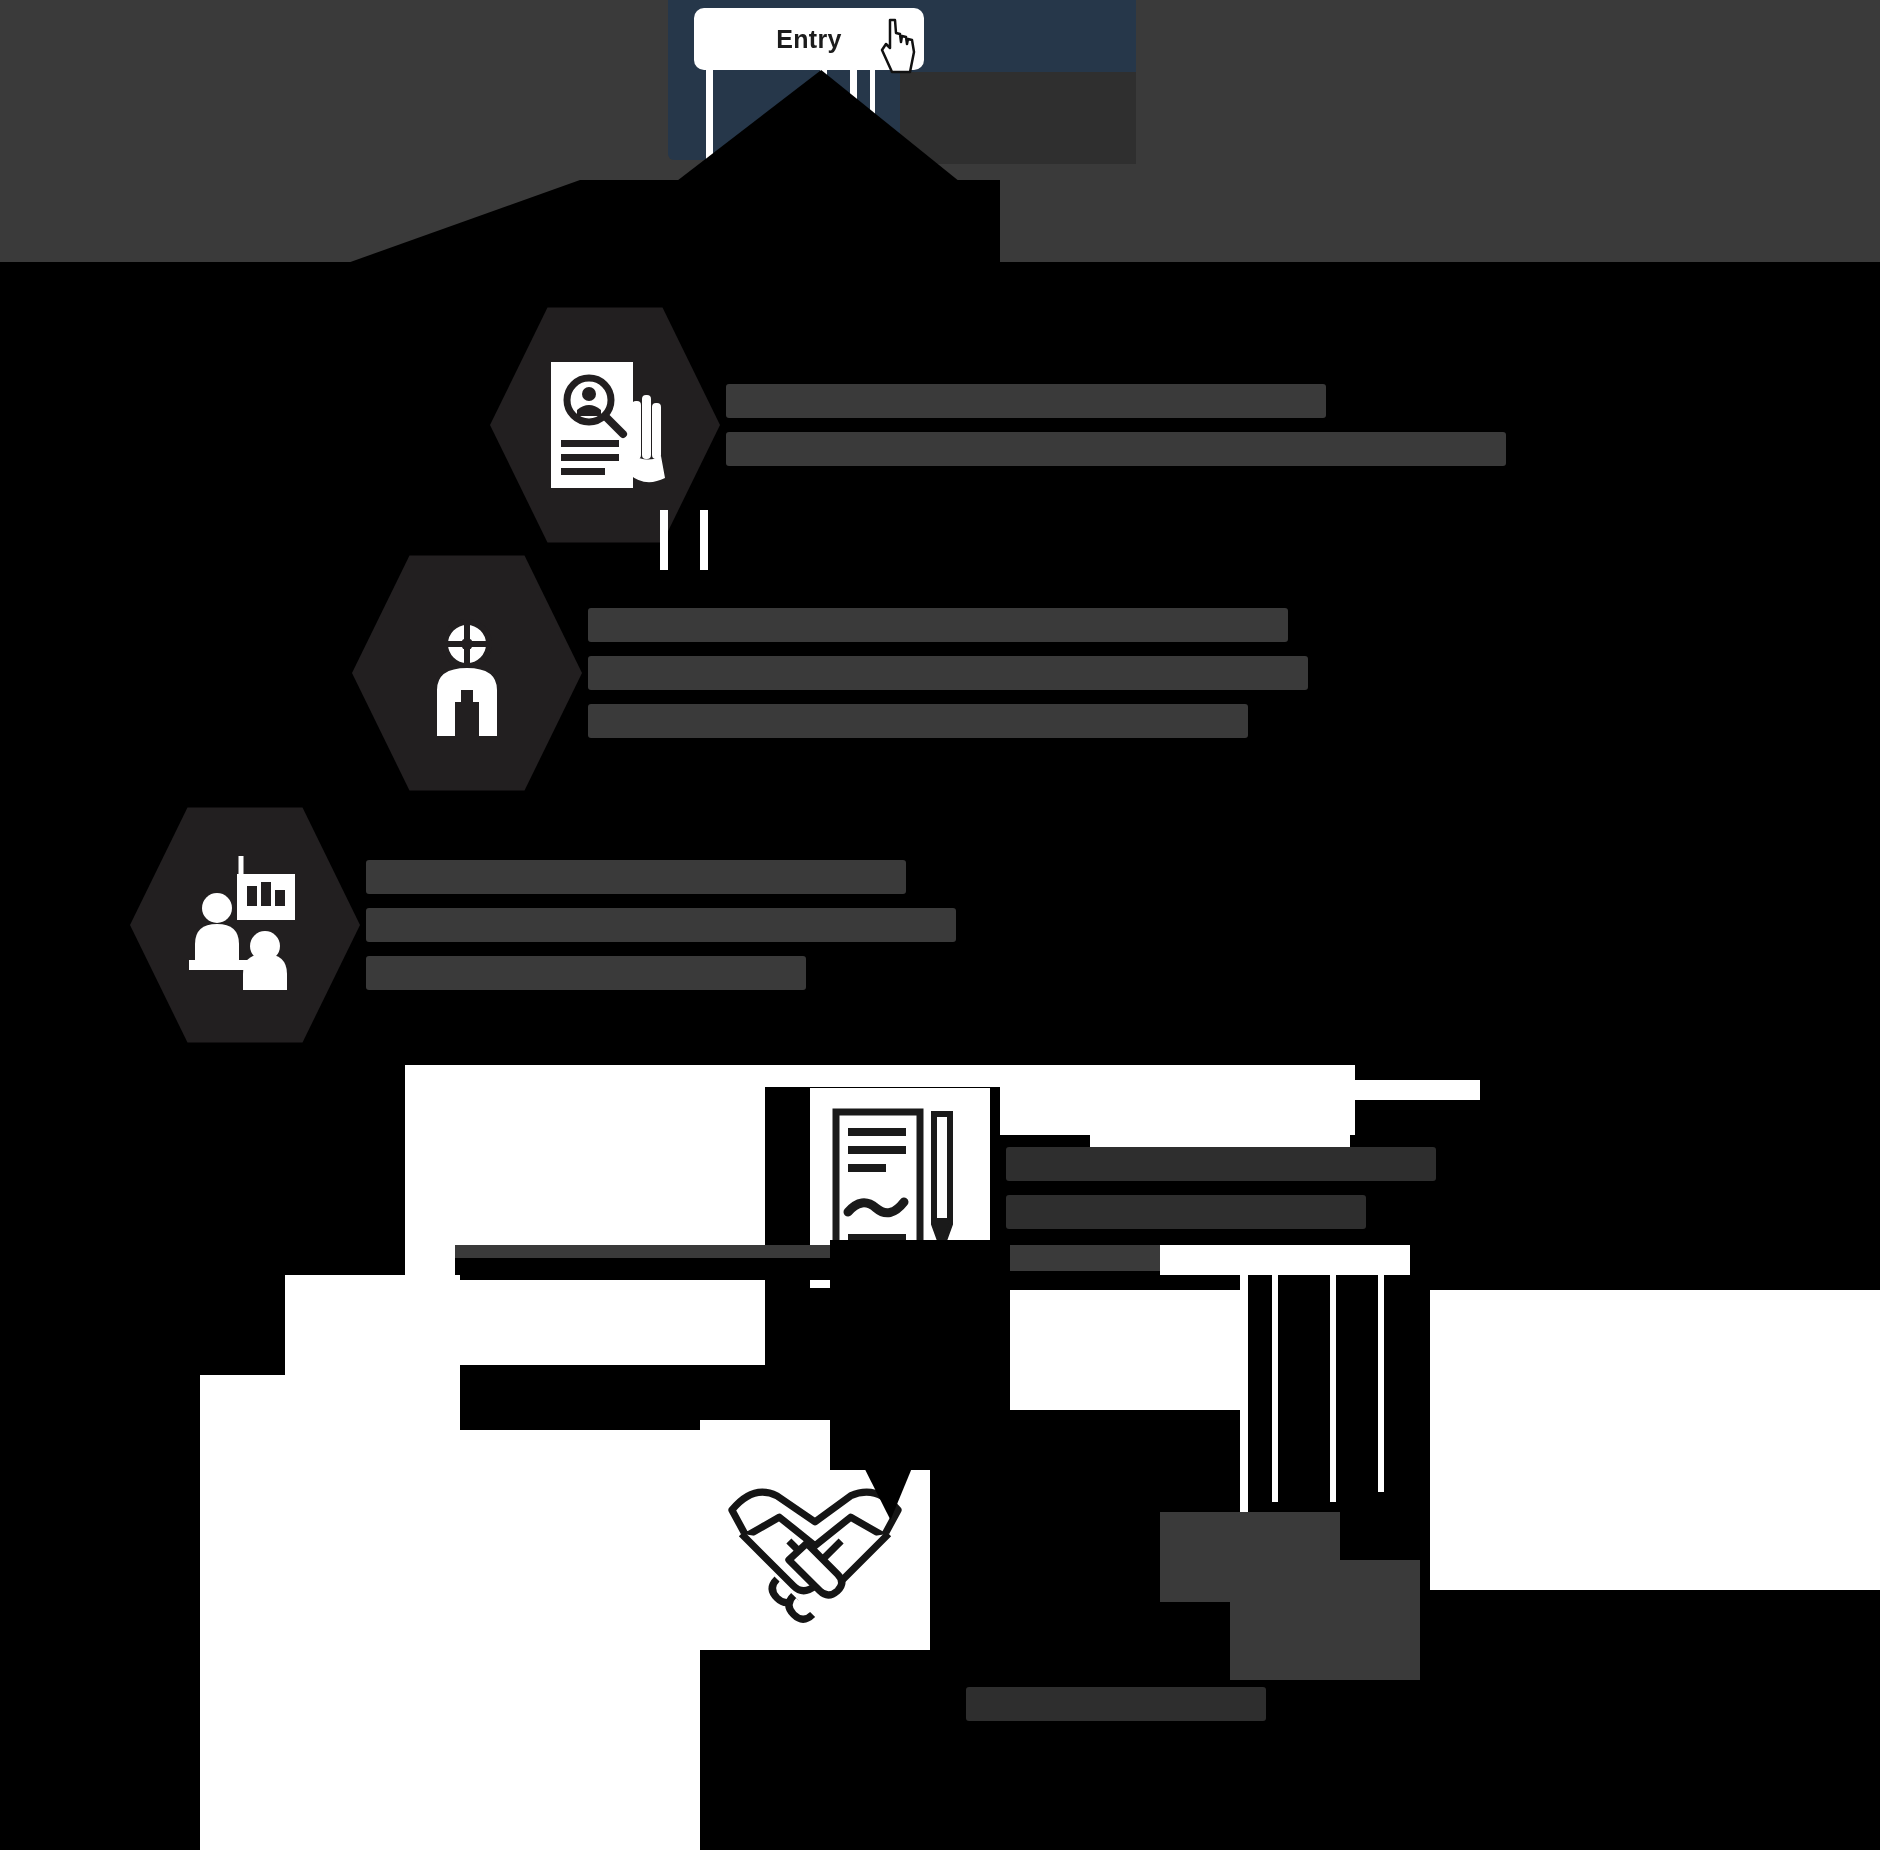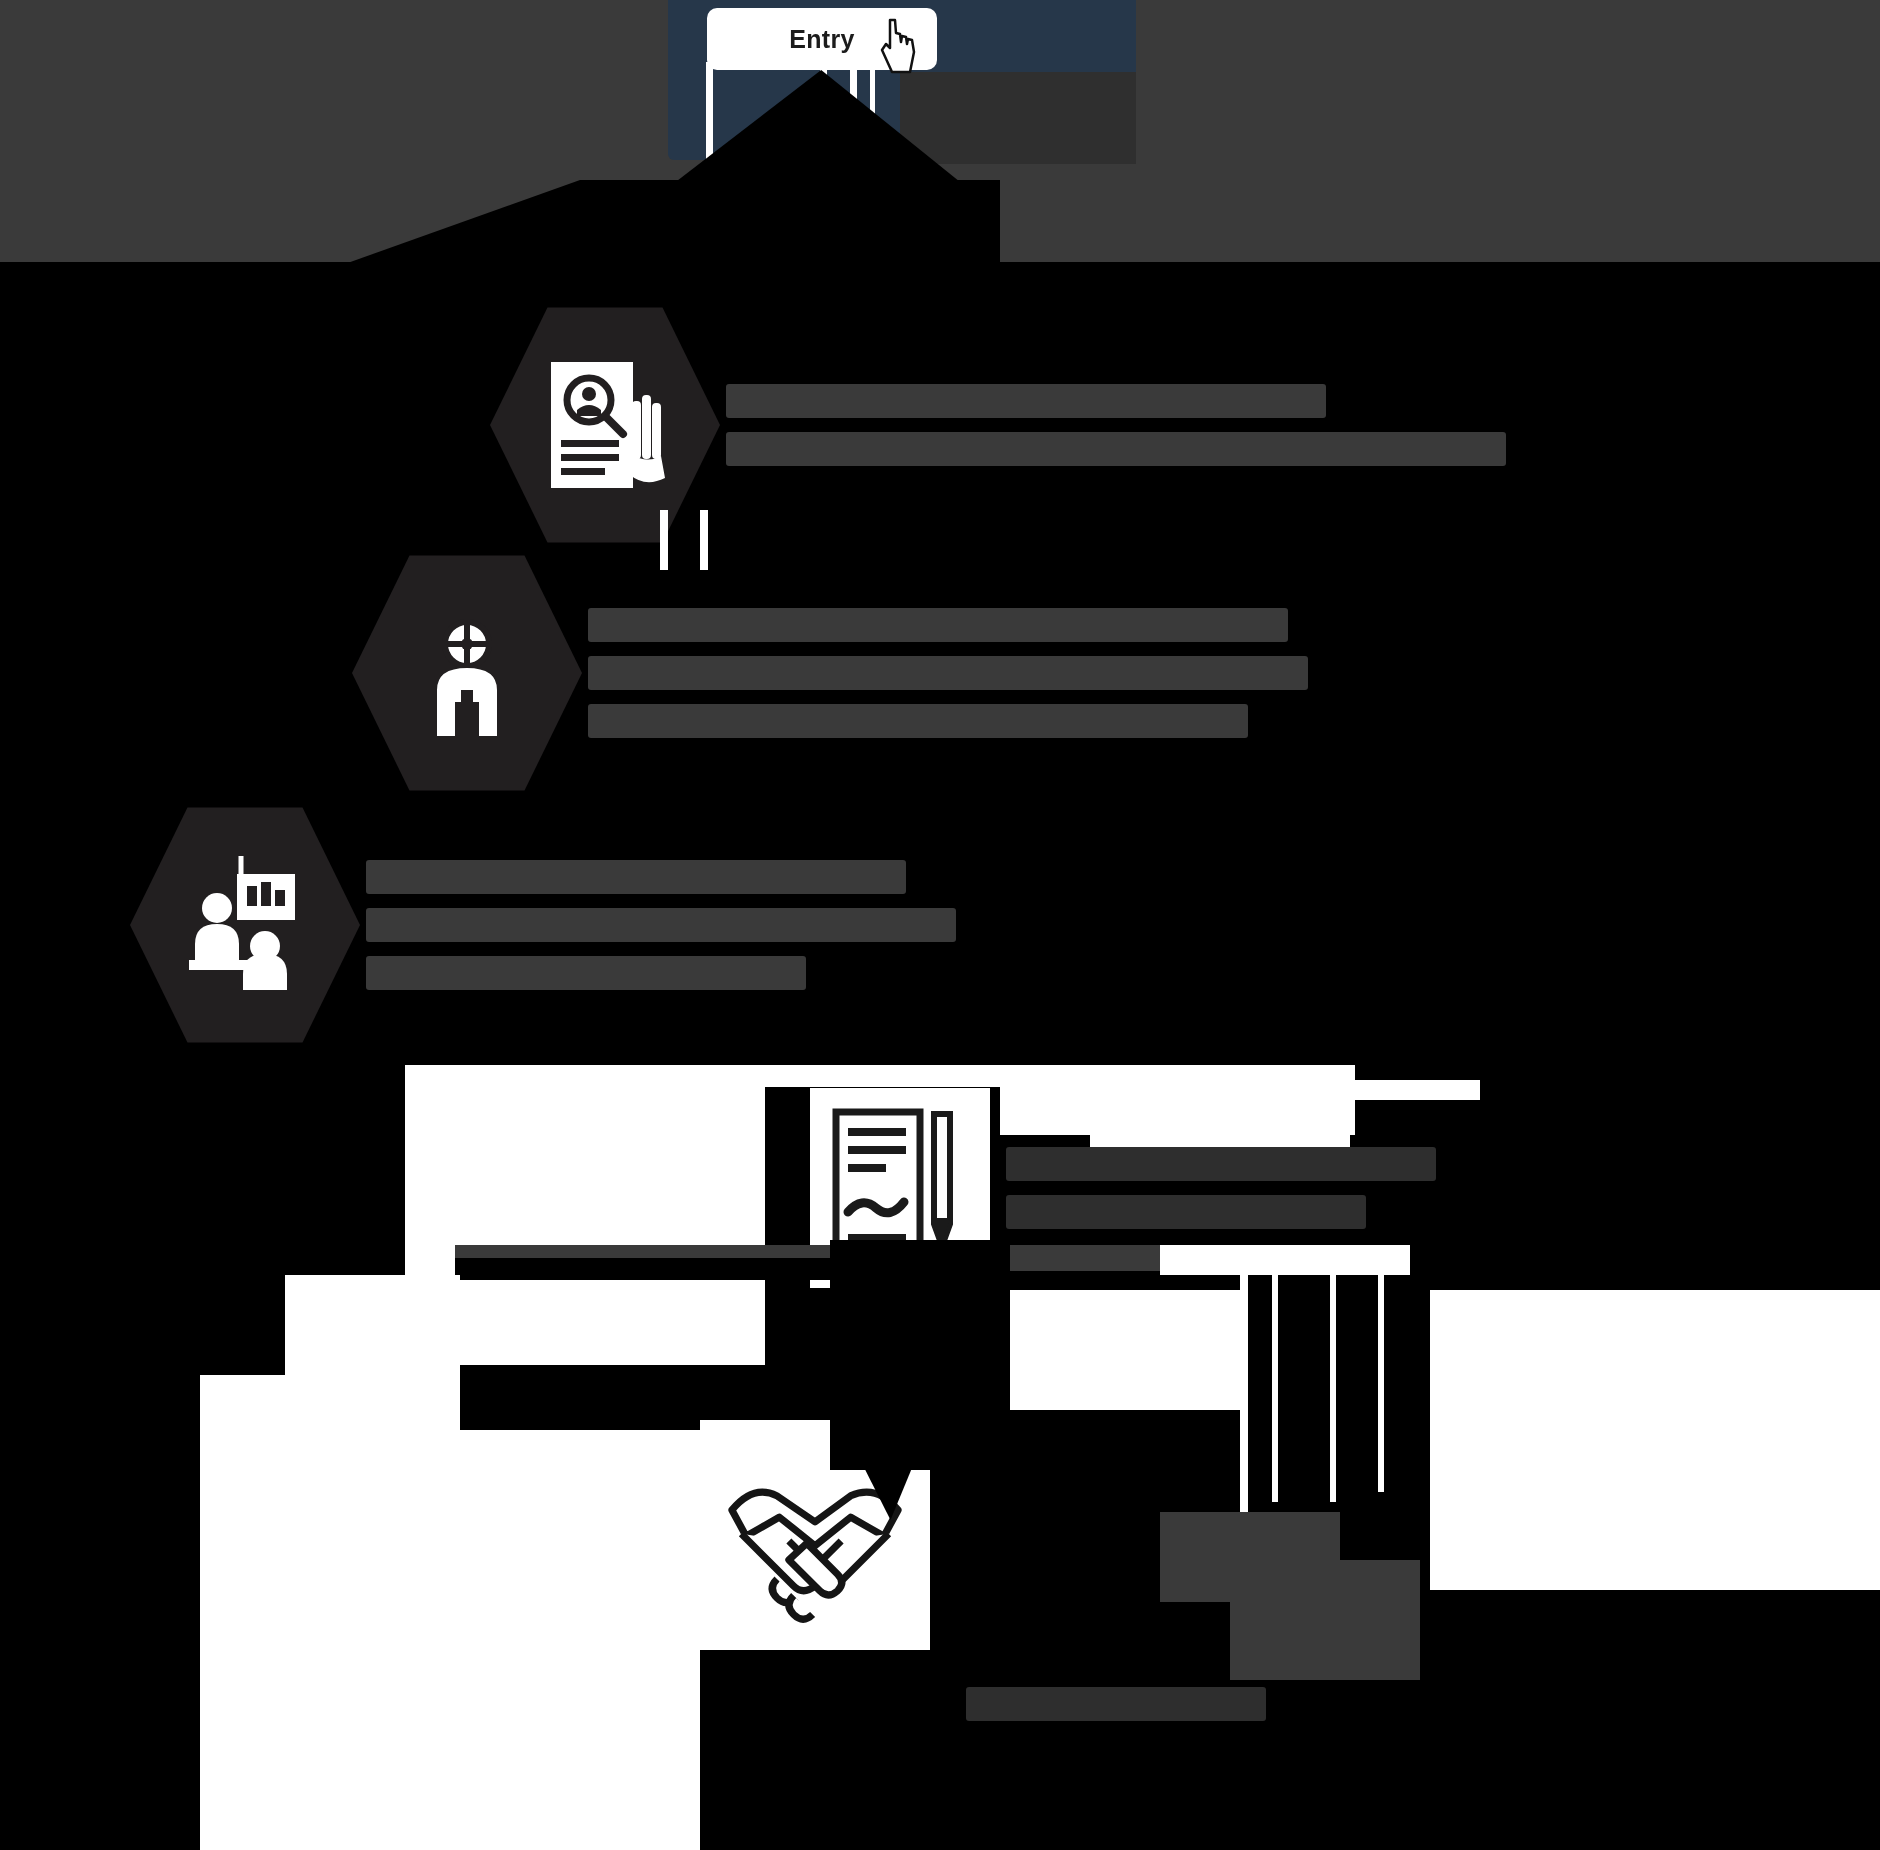--- a/index.html
+++ b/index.html
@@ -44,21 +44,20 @@
     background: #ffffff;
     border-radius: 10px;
     display: flex;
     align-items: center;
     justify-content: center;
     color: #1c1c1c;
     font-size: 25px;
     font-weight: bold;
     letter-spacing: 0.3px;
     cursor: pointer;
-    margin-left: 13px;
   }
   .bar {
     position: absolute;
     background: #26374a;
     top: -10px;
     width: 14px; height: 14px;
   }
 
   
   .cursor {

